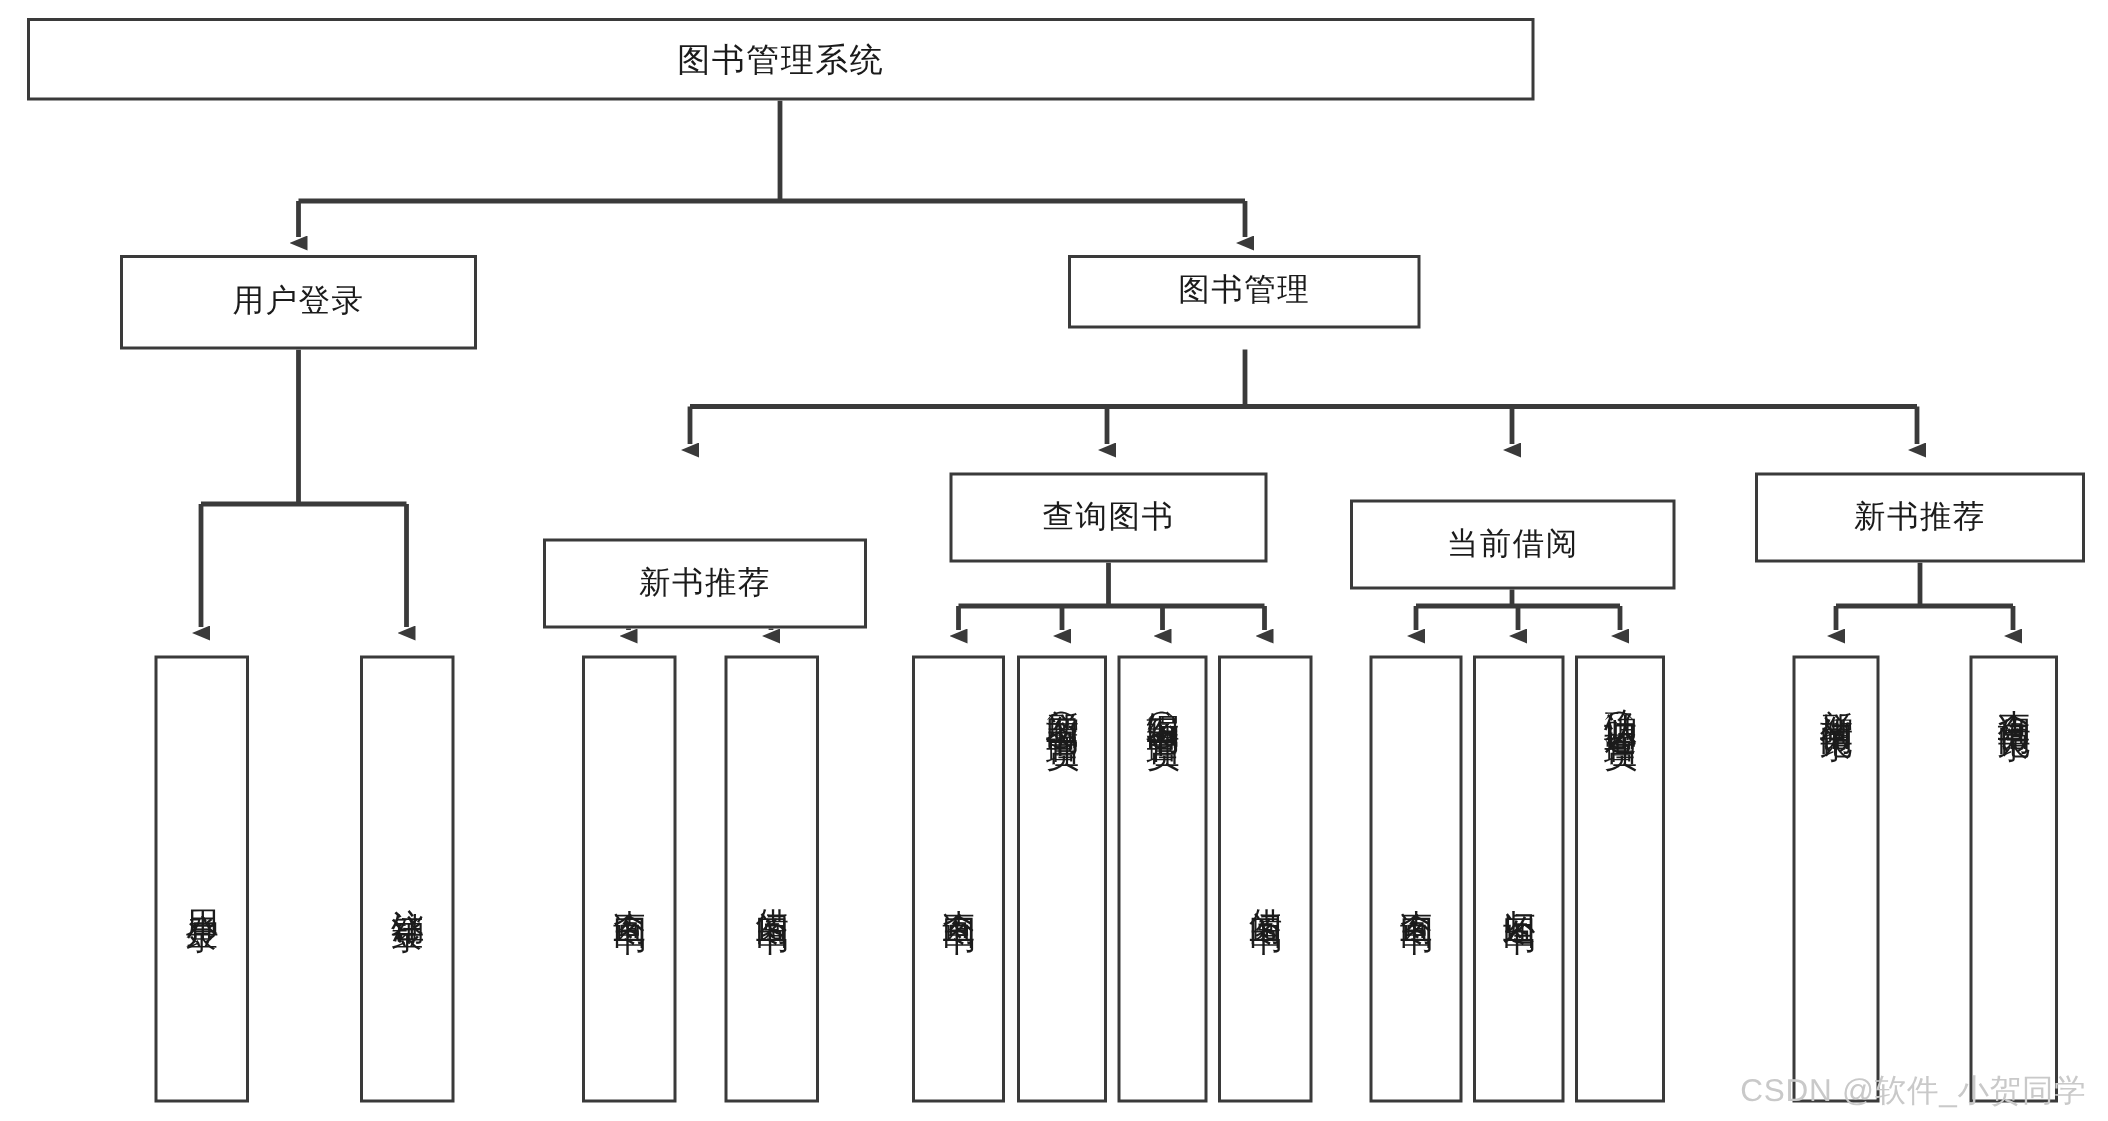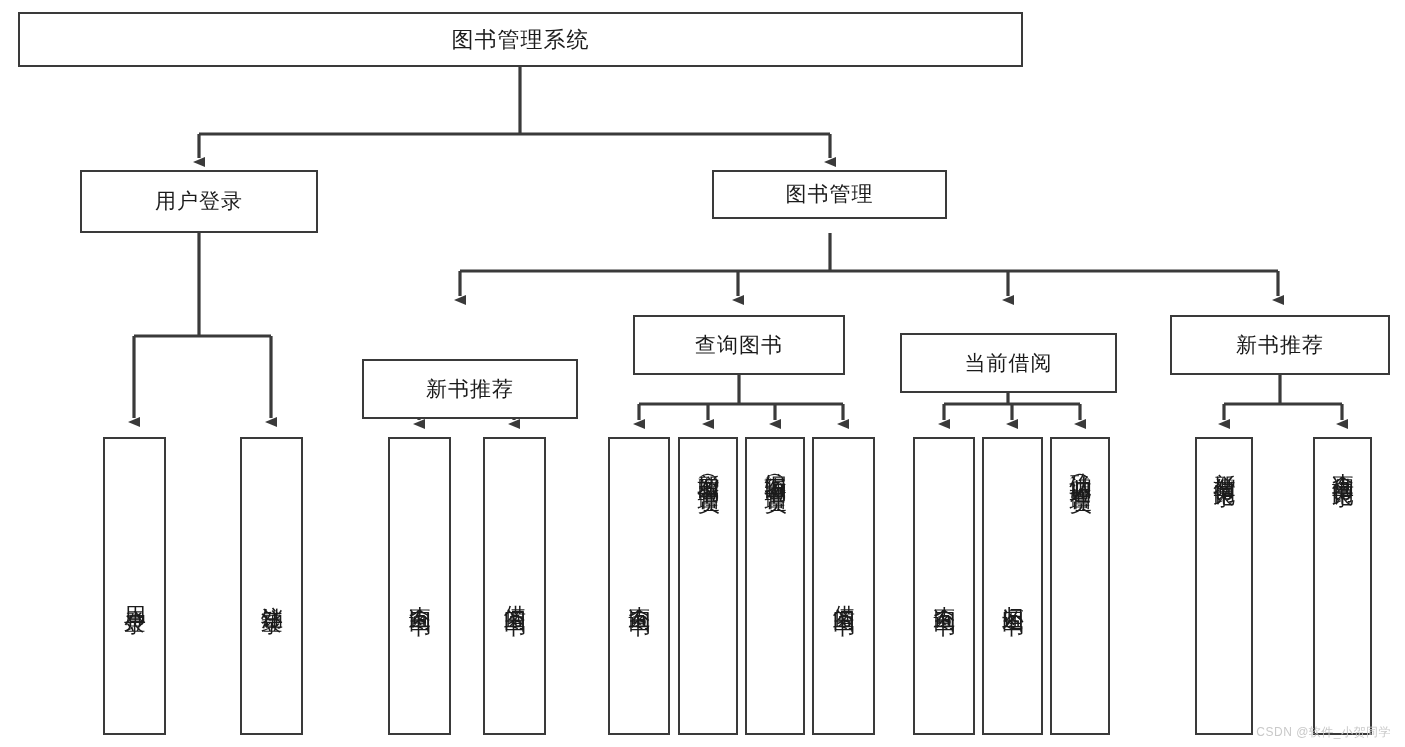--- a/index.html
+++ b/index.html
@@ -10,21 +10,21 @@
   .node{position:absolute;box-sizing:border-box;background:#ffffff;
         border:2.5px solid #3a3a3a;display:flex;align-items:center;justify-content:center;}
   .node .label{font-size:21px;line-height:1.25;letter-spacing:1px;white-space:nowrap;color:#1b1b1b;}
   .node.root .label{font-size:22px;}
   .leaf{position:absolute;box-sizing:border-box;background:#ffffff;
         border:2.5px solid #3a3a3a;display:flex;align-items:flex-start;justify-content:center;
         padding-top:16px;}
   .leaf .vlabel{writing-mode:vertical-rl;text-orientation:upright;
         font-size:22px;line-height:1.22;letter-spacing:3px;color:#1b1b1b;white-space:nowrap;}
   .leaf.mid .vlabel{align-self:center;}
-  #watermark{position:absolute;right:14px;bottom:6px;font-size:12px;color:#c9c9c9;
+  #watermark{position:absolute;right:14px;bottom:6px;font-size:21px;color:#c9c9c9;
         letter-spacing:0.5px;white-space:nowrap;}
 </style>
 </head>
 <body>
 
 <div id="canvas">
 
   <svg class="links" viewBox="0 0 1405 747" xmlns="http://www.w3.org/2000/svg">
     <defs>
       <marker id="arrow" markerWidth="10" markerHeight="12" refX="1" refY="6" orient="auto" markerUnits="userSpaceOnUse">

